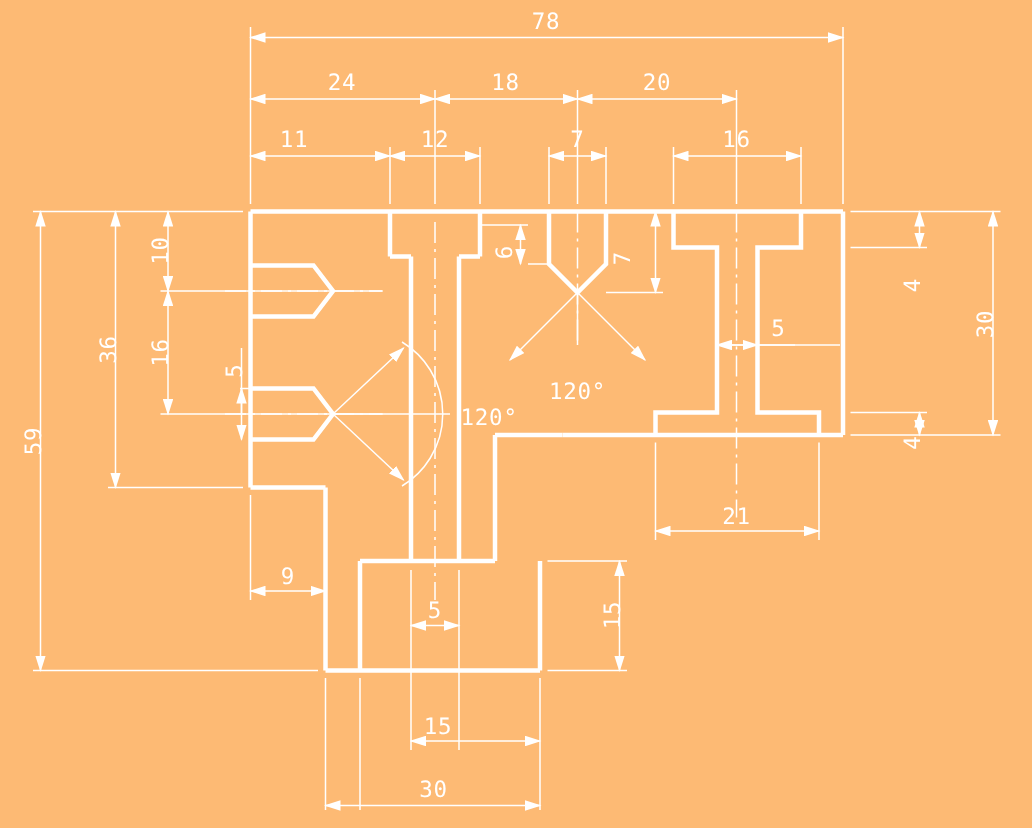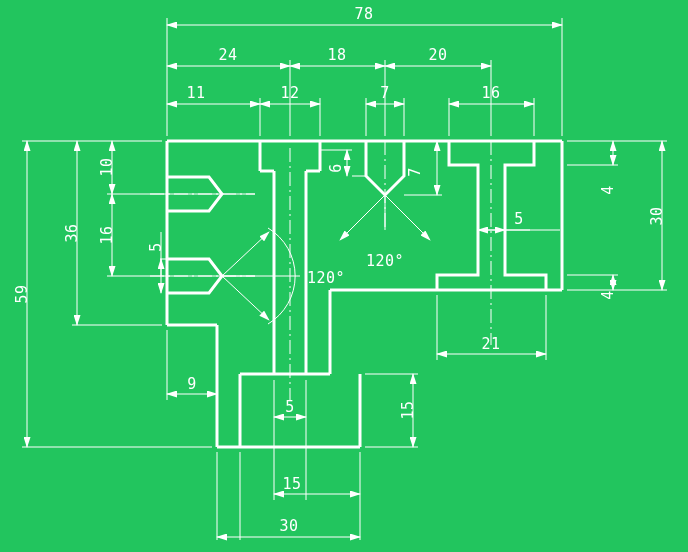--- a/index.html
+++ b/index.html
@@ -1,18 +1,18 @@
 <!DOCTYPE html>
 <html><head>
 <meta charset="utf-8">
 <style>
   html,body{margin:0;padding:0;background:#000;}
   body{width:688px;height:552px;overflow:hidden;
        font-family:"DejaVu Sans Mono","Liberation Mono",monospace;}
-  #stage{position:relative;width:688px;height:552px;background:#22c55e;}
+  #stage{position:relative;width:688px;height:552px;background:#fdba74;}
   svg{position:absolute;left:0;top:0;}
   text{fill:#fff;font-family:"DejaVu Sans Mono","Liberation Mono",monospace;
        font-size:15px;letter-spacing:0.5px;}
 </style>
 </head>
 <body>
 
 <div id="stage">
 <svg width="688" height="552" viewBox="0 0 688 552">
 

